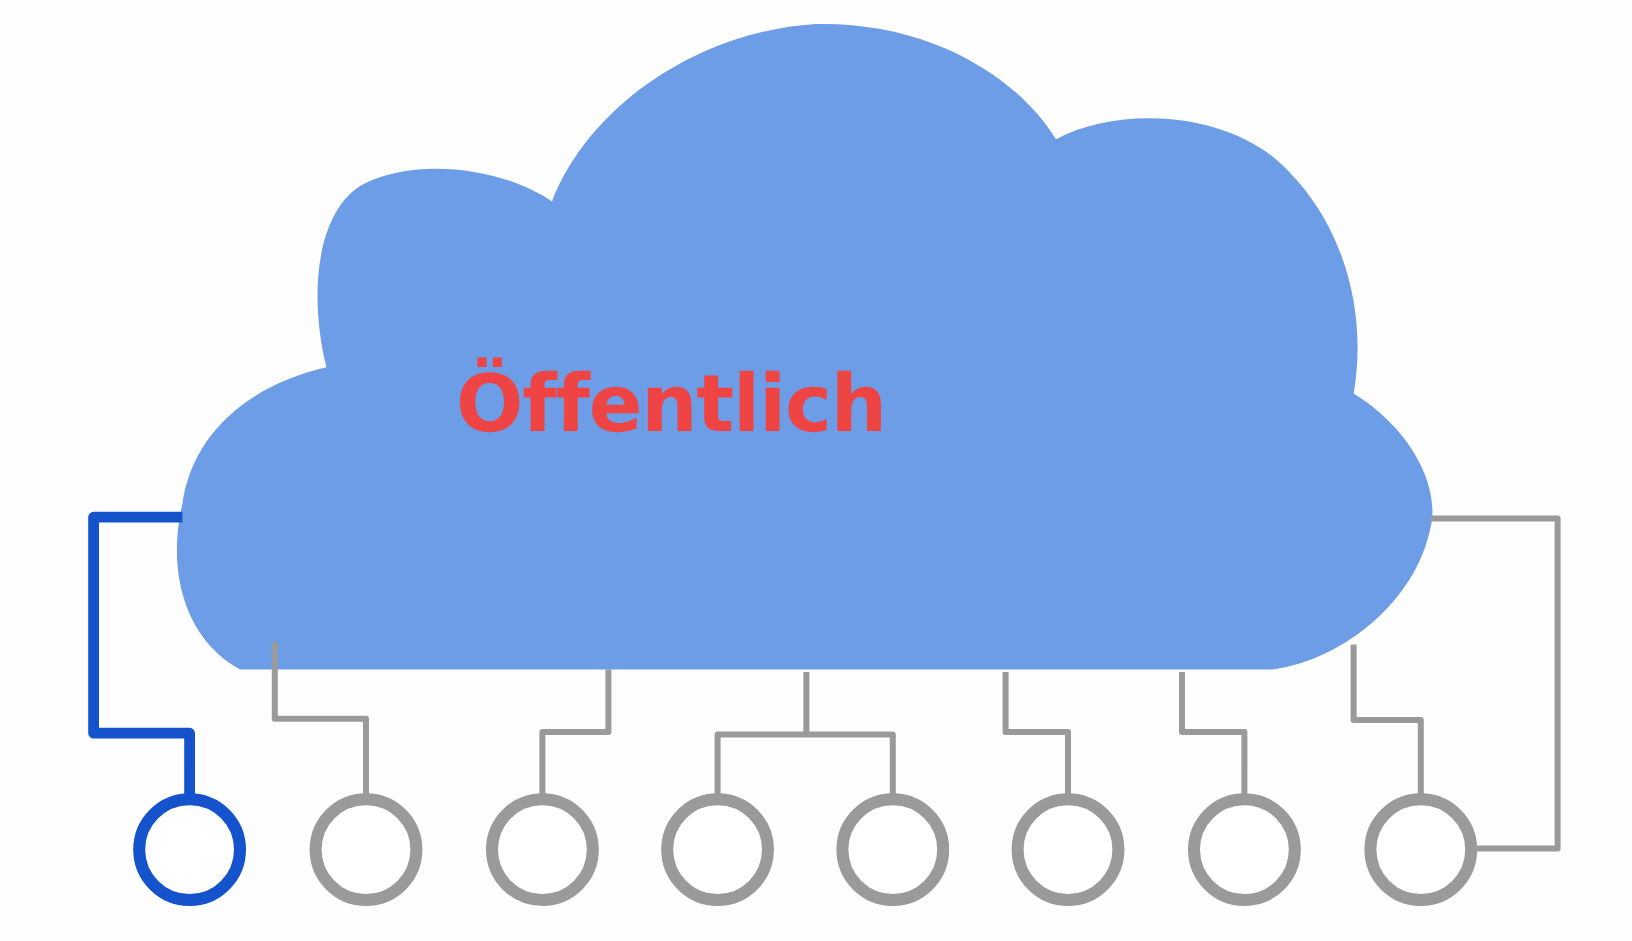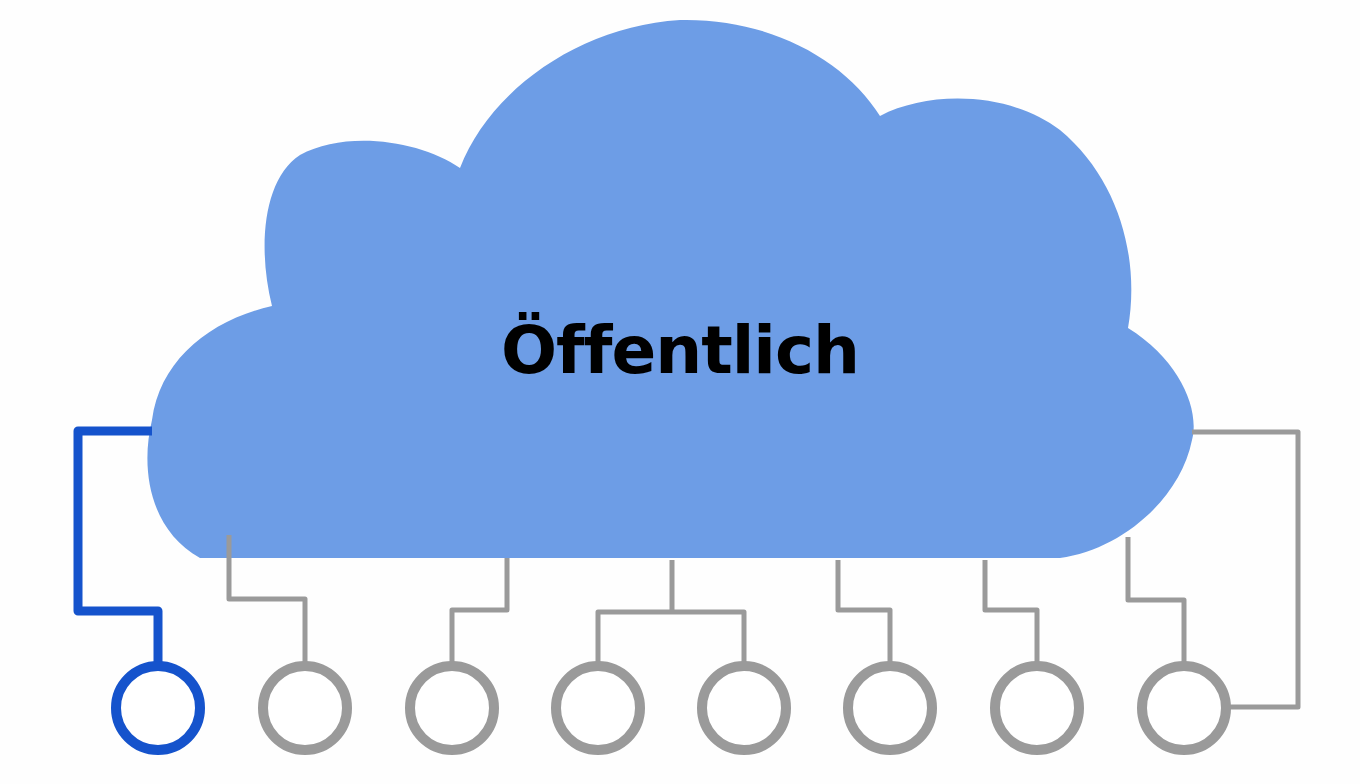--- a/index.html
+++ b/index.html
@@ -1,18 +1,18 @@
 <!DOCTYPE html>
 <html><head>
   <meta charset="utf-8">
   <style>
     html, body { margin: 0; padding: 0; background: #fefefe; }
     body { width: 1360px; height: 784px; overflow: hidden; position: relative; font-family: "DejaVu Sans", sans-serif; }
     #diagram { position: absolute; left: 0; top: 0; width: 1360px; height: 784px; }
-    .cloud-label { position: absolute; left: 380px; top: 312px; width: 600px; text-align: center; color: #000000; font-weight: bold; font-size: 66px; letter-spacing: -1px; font-family: "DejaVu Sans", sans-serif; }
+    .cloud-label { position: absolute; left: 380px; top: 298px; width: 600px; text-align: left; color: #ef4444; font-weight: bold; font-size: 66px; letter-spacing: -1px; font-family: "DejaVu Sans", sans-serif; }
   </style>
 </head>
 <body>
 
 <svg id="diagram" viewBox="0 0 1360 784" xmlns="http://www.w3.org/2000/svg">
 
   <path fill="#6d9de6" d="M 200 558
        C 150 530, 140 470, 152 420
        C 160 360, 210 320, 272 306
        C 258 250, 262 180, 300 155

